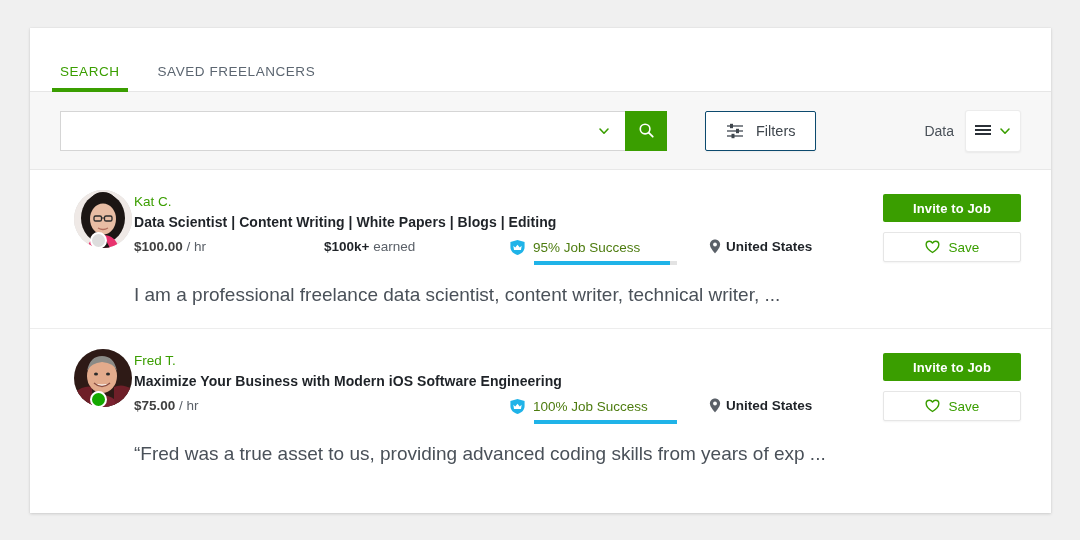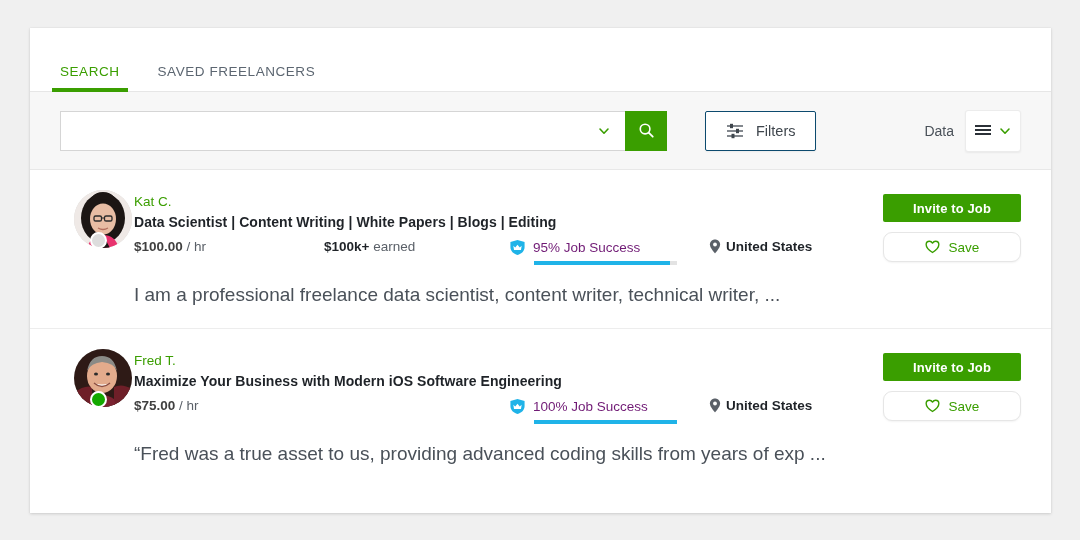--- a/index.html
+++ b/index.html
@@ -168,21 +168,21 @@
     font-size: 13.5px;
     color: #5a6068;
     height: 28px;
   }
   .rate { width: 190px; flex: none; color: #5a6068; }
   .rate b { color: #404040; font-weight: bold; }
   .earned { width: 185px; flex: none; }
   .earned b { color: #1f2328; font-weight: bold; }
   .jss { width: 200px; flex: none; position: relative; }
   .jss-line { display: flex; align-items: center; gap: 7px; }
-  .jss-text { color: #701a75; font-size: 13.5px; }
+  .jss-text { color: #4d7c0f; font-size: 13.5px; }
   .jss-bar {
     margin-top: 5px;
     margin-left: 25px;
     height: 4px;
     width: 143px;
     background: #e3e3e3;
     position: relative;
   }
   .jss-bar > i {
     display: block;
@@ -215,21 +215,21 @@
     font-size: 13px;
     font-weight: bold;
     font-family: "Liberation Sans", sans-serif;
     cursor: pointer;
     letter-spacing: 0.1px;
   }
   .save-btn {
     height: 30px;
     background: #fff;
     border: 1px solid #e6e6e6;
-    border-radius: 9px;
+    border-radius: 2px;
     color: #3a9e00;
     font-size: 13.5px;
     font-family: "Liberation Sans", sans-serif;
     cursor: pointer;
     display: flex; align-items: center; justify-content: center;
     gap: 9px;
     box-shadow: 0 1px 2px rgba(0,0,0,0.05);
   }
 </style>
 </head>

